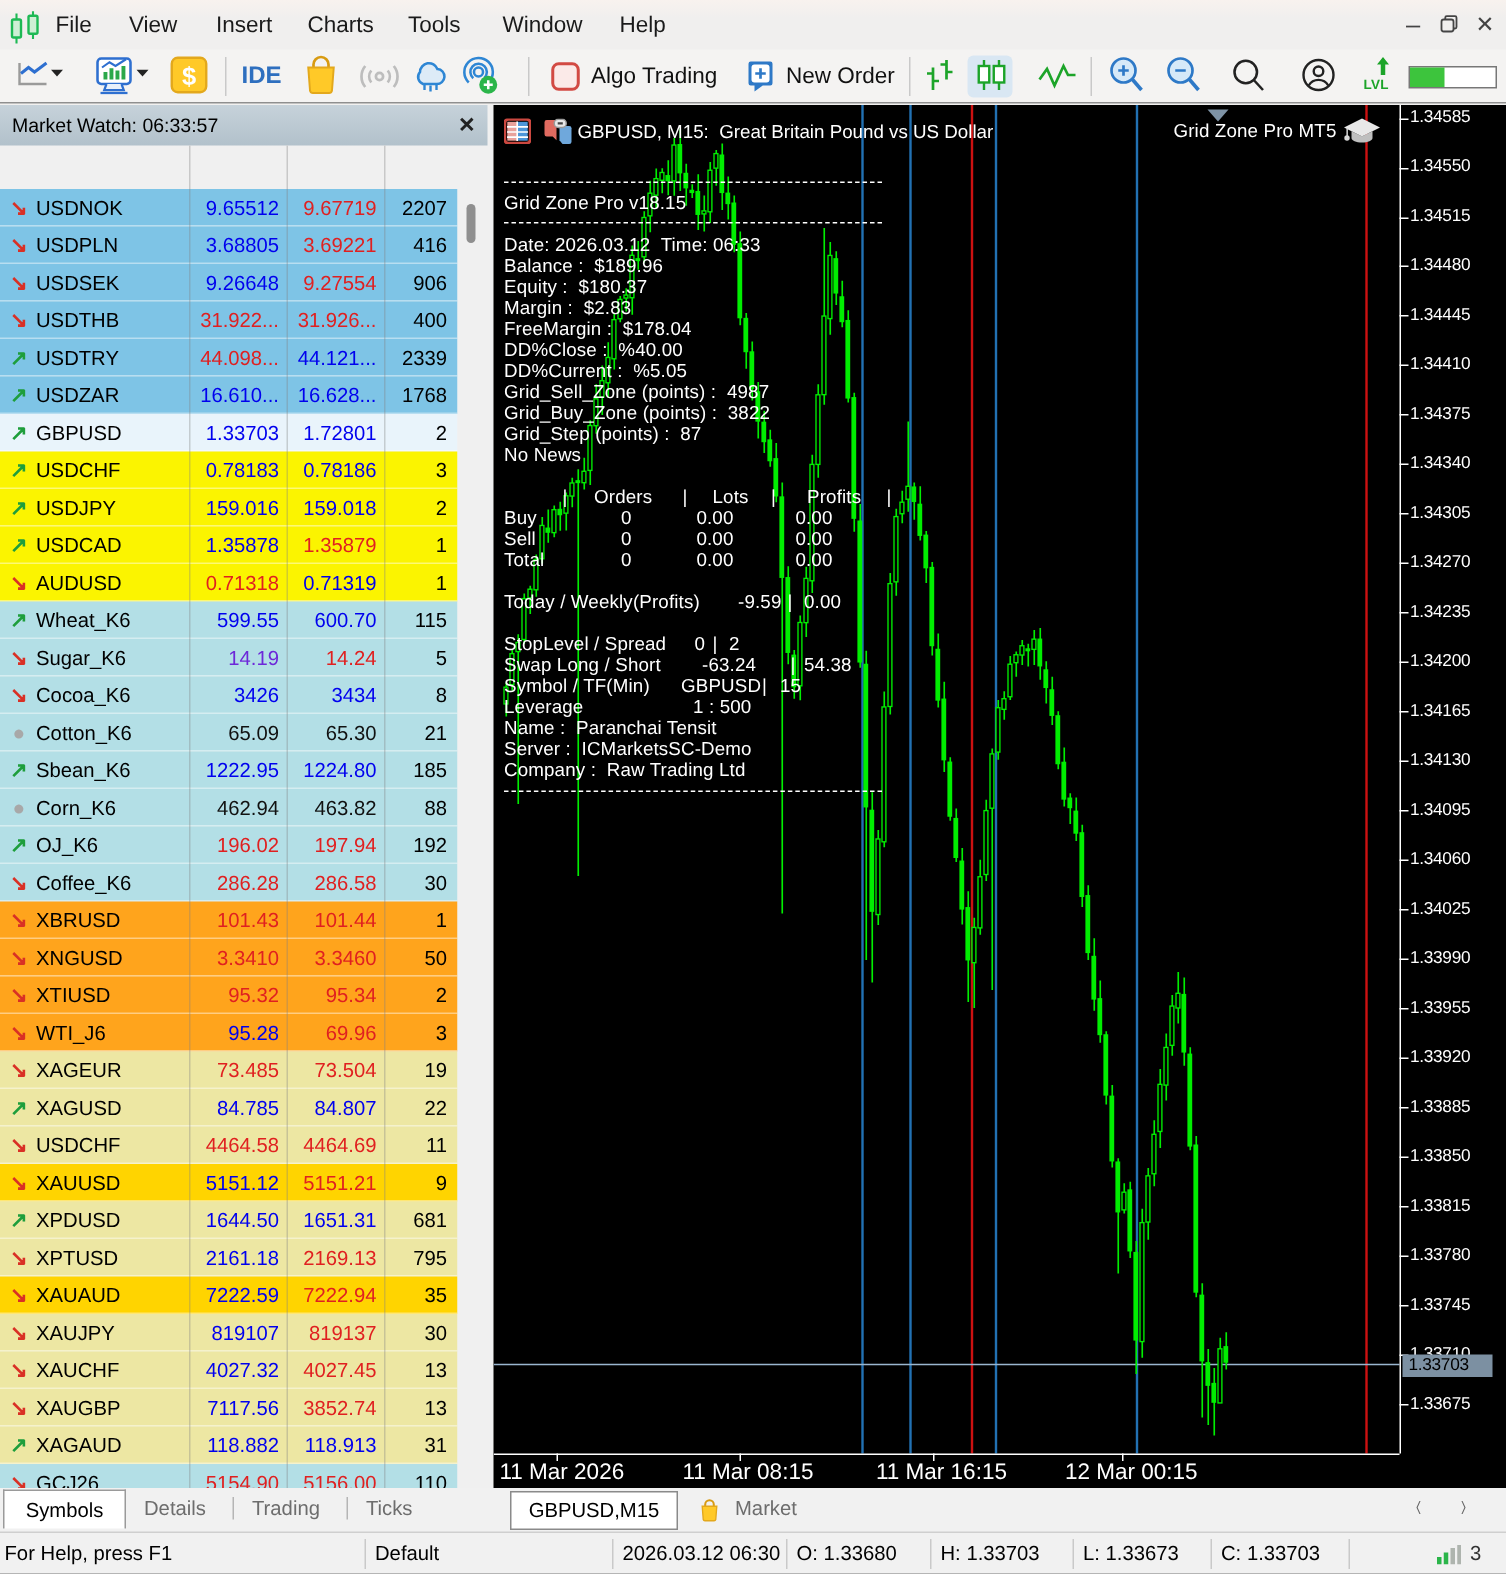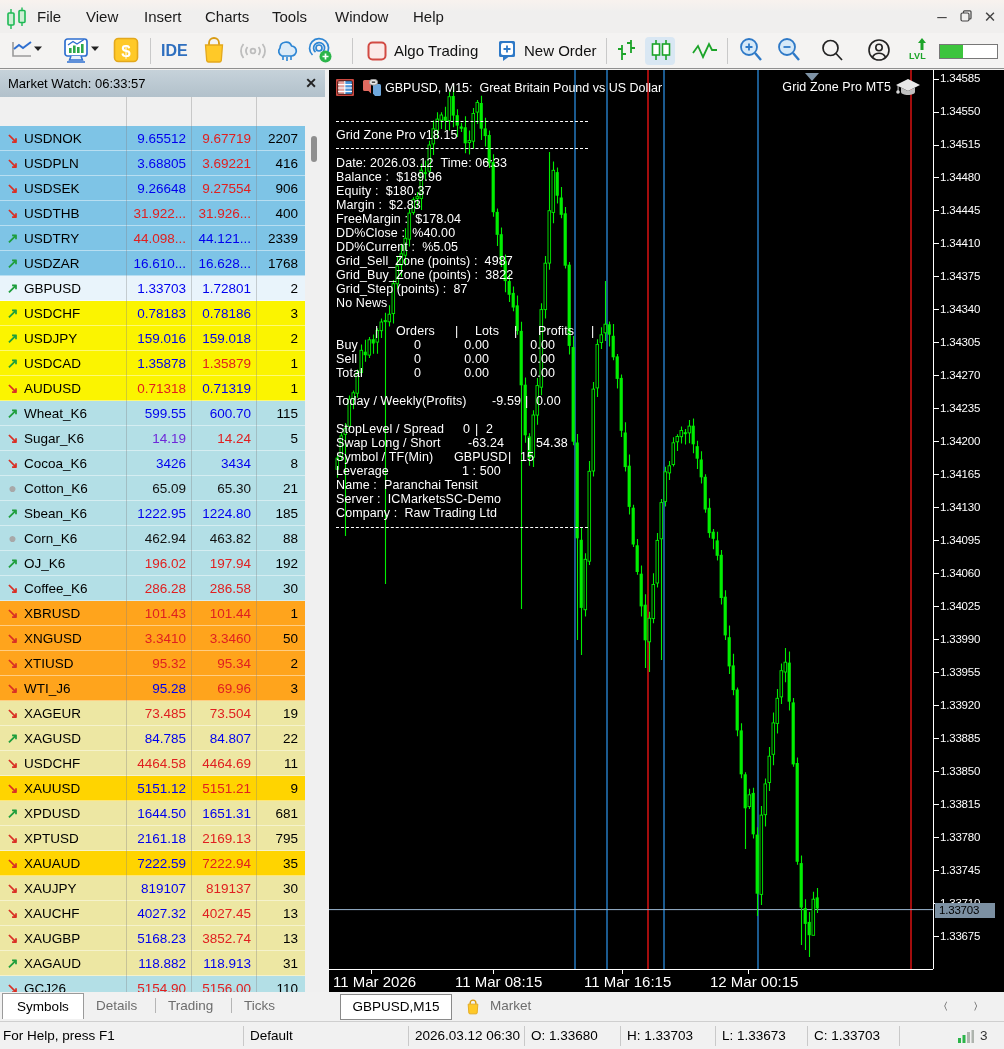--- a/index.html
+++ b/index.html
@@ -414,21 +414,21 @@
       <div class="row" style="background:#EDE7A3">
         <span class="ar" style="color:#D93025">↘</span>
         <span class="sym">XAUCHF</span>
         <span class="bid" style="color:#0000EE">4027.32</span>
         <span class="ask" style="color:#E02020">4027.45</span>
         <span class="spr">13</span>
       </div>
       <div class="row" style="background:#EDE7A3">
         <span class="ar" style="color:#D93025">↘</span>
         <span class="sym">XAUGBP</span>
-        <span class="bid" style="color:#0000EE">5168.23</span>
+        <span class="bid" style="color:#0000EE">7117.56</span>
         <span class="ask" style="color:#E02020">3852.74</span>
         <span class="spr">13</span>
       </div>
       <div class="row" style="background:#EDE7A3">
         <span class="ar" style="color:#1E9E3C">↗</span>
         <span class="sym">XAGAUD</span>
         <span class="bid" style="color:#0000EE">118.882</span>
         <span class="ask" style="color:#0000EE">118.913</span>
         <span class="spr">31</span>
       </div>

